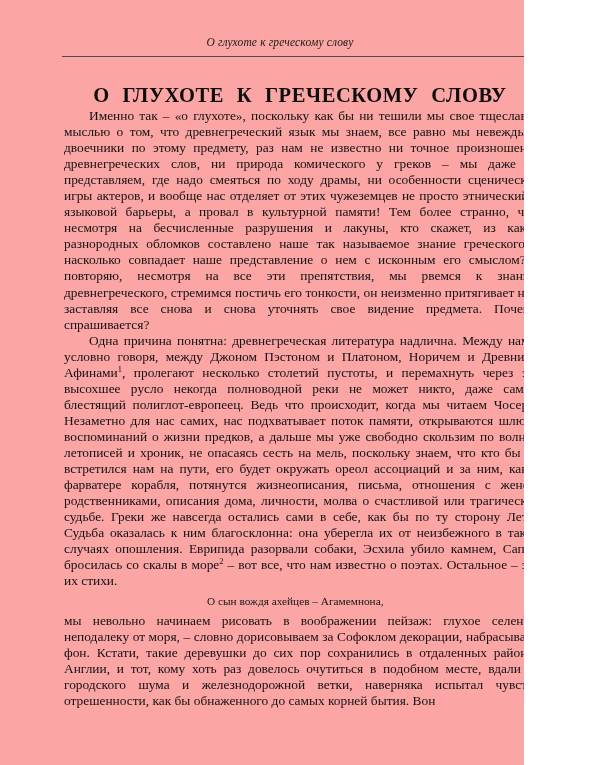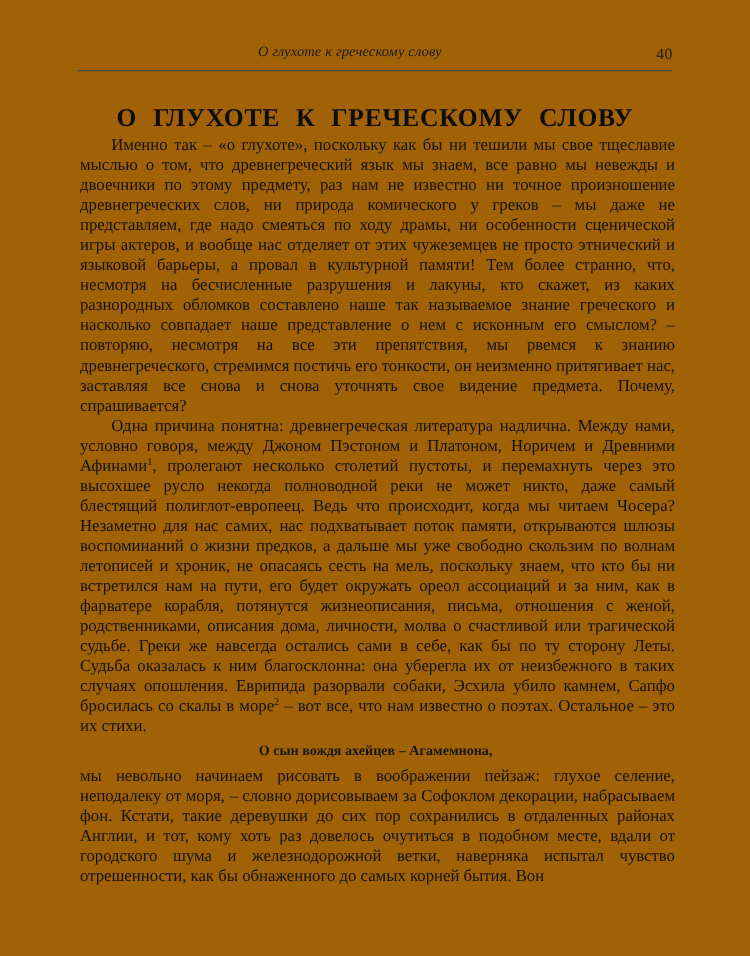--- a/index.html
+++ b/index.html
@@ -7,23 +7,23 @@
     padding: 0;
     background: #ffffff;
   }
   body {
     font-family: "Liberation Serif", "DejaVu Serif", serif;
     color: #111111;
     -webkit-font-smoothing: antialiased;
   }
   .page {
     position: relative;
-    width: 600px;
+    width: 524px;
     height: 765px;
-    background: #a16207;
+    background: #fca5a5;
     overflow: hidden;
     box-sizing: border-box;
   }
 
   
   .running-head {
     position: absolute;
     left: 62px;
     top: 36px;
     width: 476px;
@@ -95,21 +95,20 @@
     vertical-align: 5px;
   }
 
   
   .verse {
     margin: 5px 0 4px 0;
     padding-left: 143px;
     font-size: 11.3px;
     line-height: 14.4px;
     color: #161616;
-    font-weight: bold;
   }
   .verse-line {
     white-space: nowrap;
   }
 </style>
 </head>
 <body>
 
 <div class="page">
 

